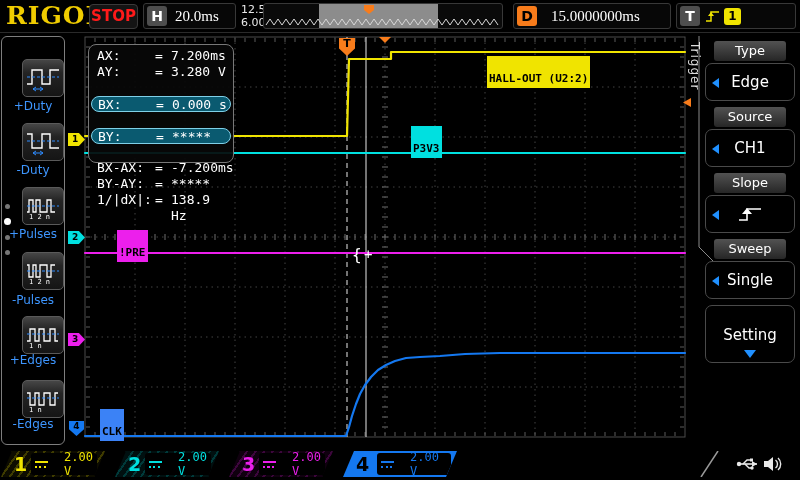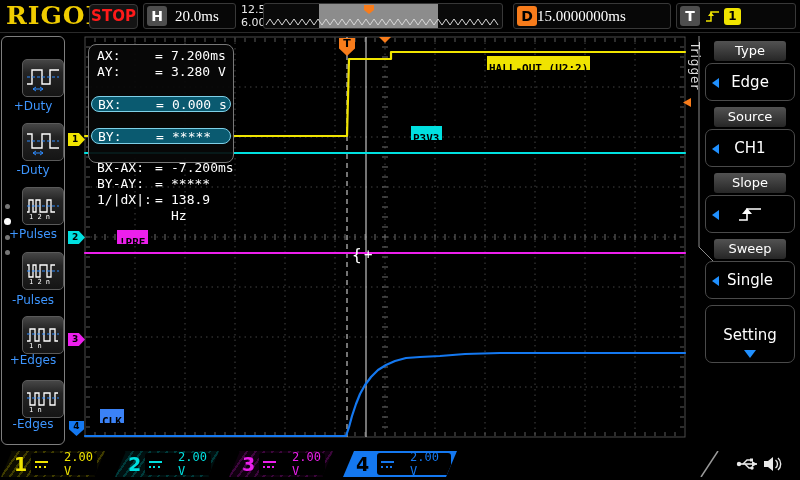--- a/index.html
+++ b/index.html
@@ -18,21 +18,21 @@
   #hbox{left:143px;width:93px}
   .badge{width:20px;height:20px;border-radius:3px;text-align:center;line-height:20px;
     font-weight:bold;font-size:14px;margin-left:3px;flex:none}
   .badge.gray{background:#4e4e4e;color:#fff}
   .badge.orange{background:#f87c1b;color:#000}
   .badge.yellow{background:#f0e400;color:#000;width:17px;height:17px;line-height:17px;font-size:12px}
   #hval{font-size:15px;margin-left:8px;color:#fff}
   #ratebox{left:241px;top:3px;font-size:11px;line-height:13px;color:#e8e8e8}
   #thumb{left:263px;top:3px;width:240px;height:26px;background:#0a0a0a;border:1px solid #383838;border-radius:3px}
   #dbox{left:513px;width:158px}
-  #dval{font-size:15px;color:#fff}
+  #dval{font-size:15px;margin-left:14px;color:#fff}
   #tbox{left:676px;width:120px}
   #tlevel{font-size:14px;color:#f0e400;margin-left:6px}
   .slopeglyph{margin-left:5px;flex:none}
 
   
   #sidepanel{left:1px;top:36px;width:64px;height:409px;border:1px solid #7e7e7e;border-radius:6px;background:#000;z-index:2}
   #sidetitle{left:3px;top:38px;width:62px;font-size:12px;color:#eee}
   .sbtn{left:22px;width:42px;height:38px;background:linear-gradient(180deg,#464646,#242424 35%,#151515);
     border:1px solid #5a5a5a;border-radius:5px;display:flex;align-items:center;justify-content:center;z-index:3}
   .slabel{left:1px;width:64px;text-align:center;color:#3e96ff;font-size:12px;z-index:3}
@@ -43,21 +43,21 @@
   #cpanel{left:88px;top:44px;width:146px;height:119px;background:rgba(8,8,8,.92);
     border:1px solid #787878;border-radius:8px;padding:3px 0;z-index:5}
   .crow{position:relative;height:16px;font-family:"DejaVu Sans Mono",monospace;font-size:13px;color:#fff}
   .crow span{position:absolute;top:0;line-height:16px}
   .crow .lbl{left:8px}.crow .eq{left:66px}.crow .val{left:82px}
   .crow.hl{background:#0a5a70;border:1px solid #7fd0e8;border-radius:8px;margin:16px 2px}
   .crow.hl .lbl{left:6px}.crow.hl .eq{left:64px}.crow.hl .val{left:80px}
 
   
   .netlabel{font:bold 11px "DejaVu Sans Mono",monospace;color:#000;height:14px;line-height:14px;
-    padding:6px 2px;z-index:3;white-space:pre}
+    padding:16px 2px;z-index:3;white-space:pre}
   .chmark{left:68px;width:17px;height:13px;clip-path:polygon(0 0,64% 0,100% 50%,64% 100%,0 100%);
     color:#000;font:bold 9px "DejaVu Sans",sans-serif;line-height:13px;padding-left:4px;z-index:4}
   .chmark4{left:69px;top:421px;width:15px;height:15px;
     clip-path:polygon(0 0,100% 0,100% 55%,50% 100%,0 55%);text-align:center;line-height:11px;padding:0}
   #trigflag{left:339px;top:38px;width:16px;height:18px;background:#f87c1b;color:#000;
     clip-path:polygon(0 0,100% 0,100% 58%,50% 100%,0 58%);text-align:center;
     font:bold 11px "DejaVu Sans",sans-serif;line-height:12px;z-index:4}
   #centermark{left:379px;top:37px;width:12px;height:6px;background:#f87c1b;
     clip-path:polygon(0 0,100% 0,50% 100%);z-index:4}
   #tlevelmark{left:683px;top:98px;width:8px;height:9px;background:#f87c1b;

